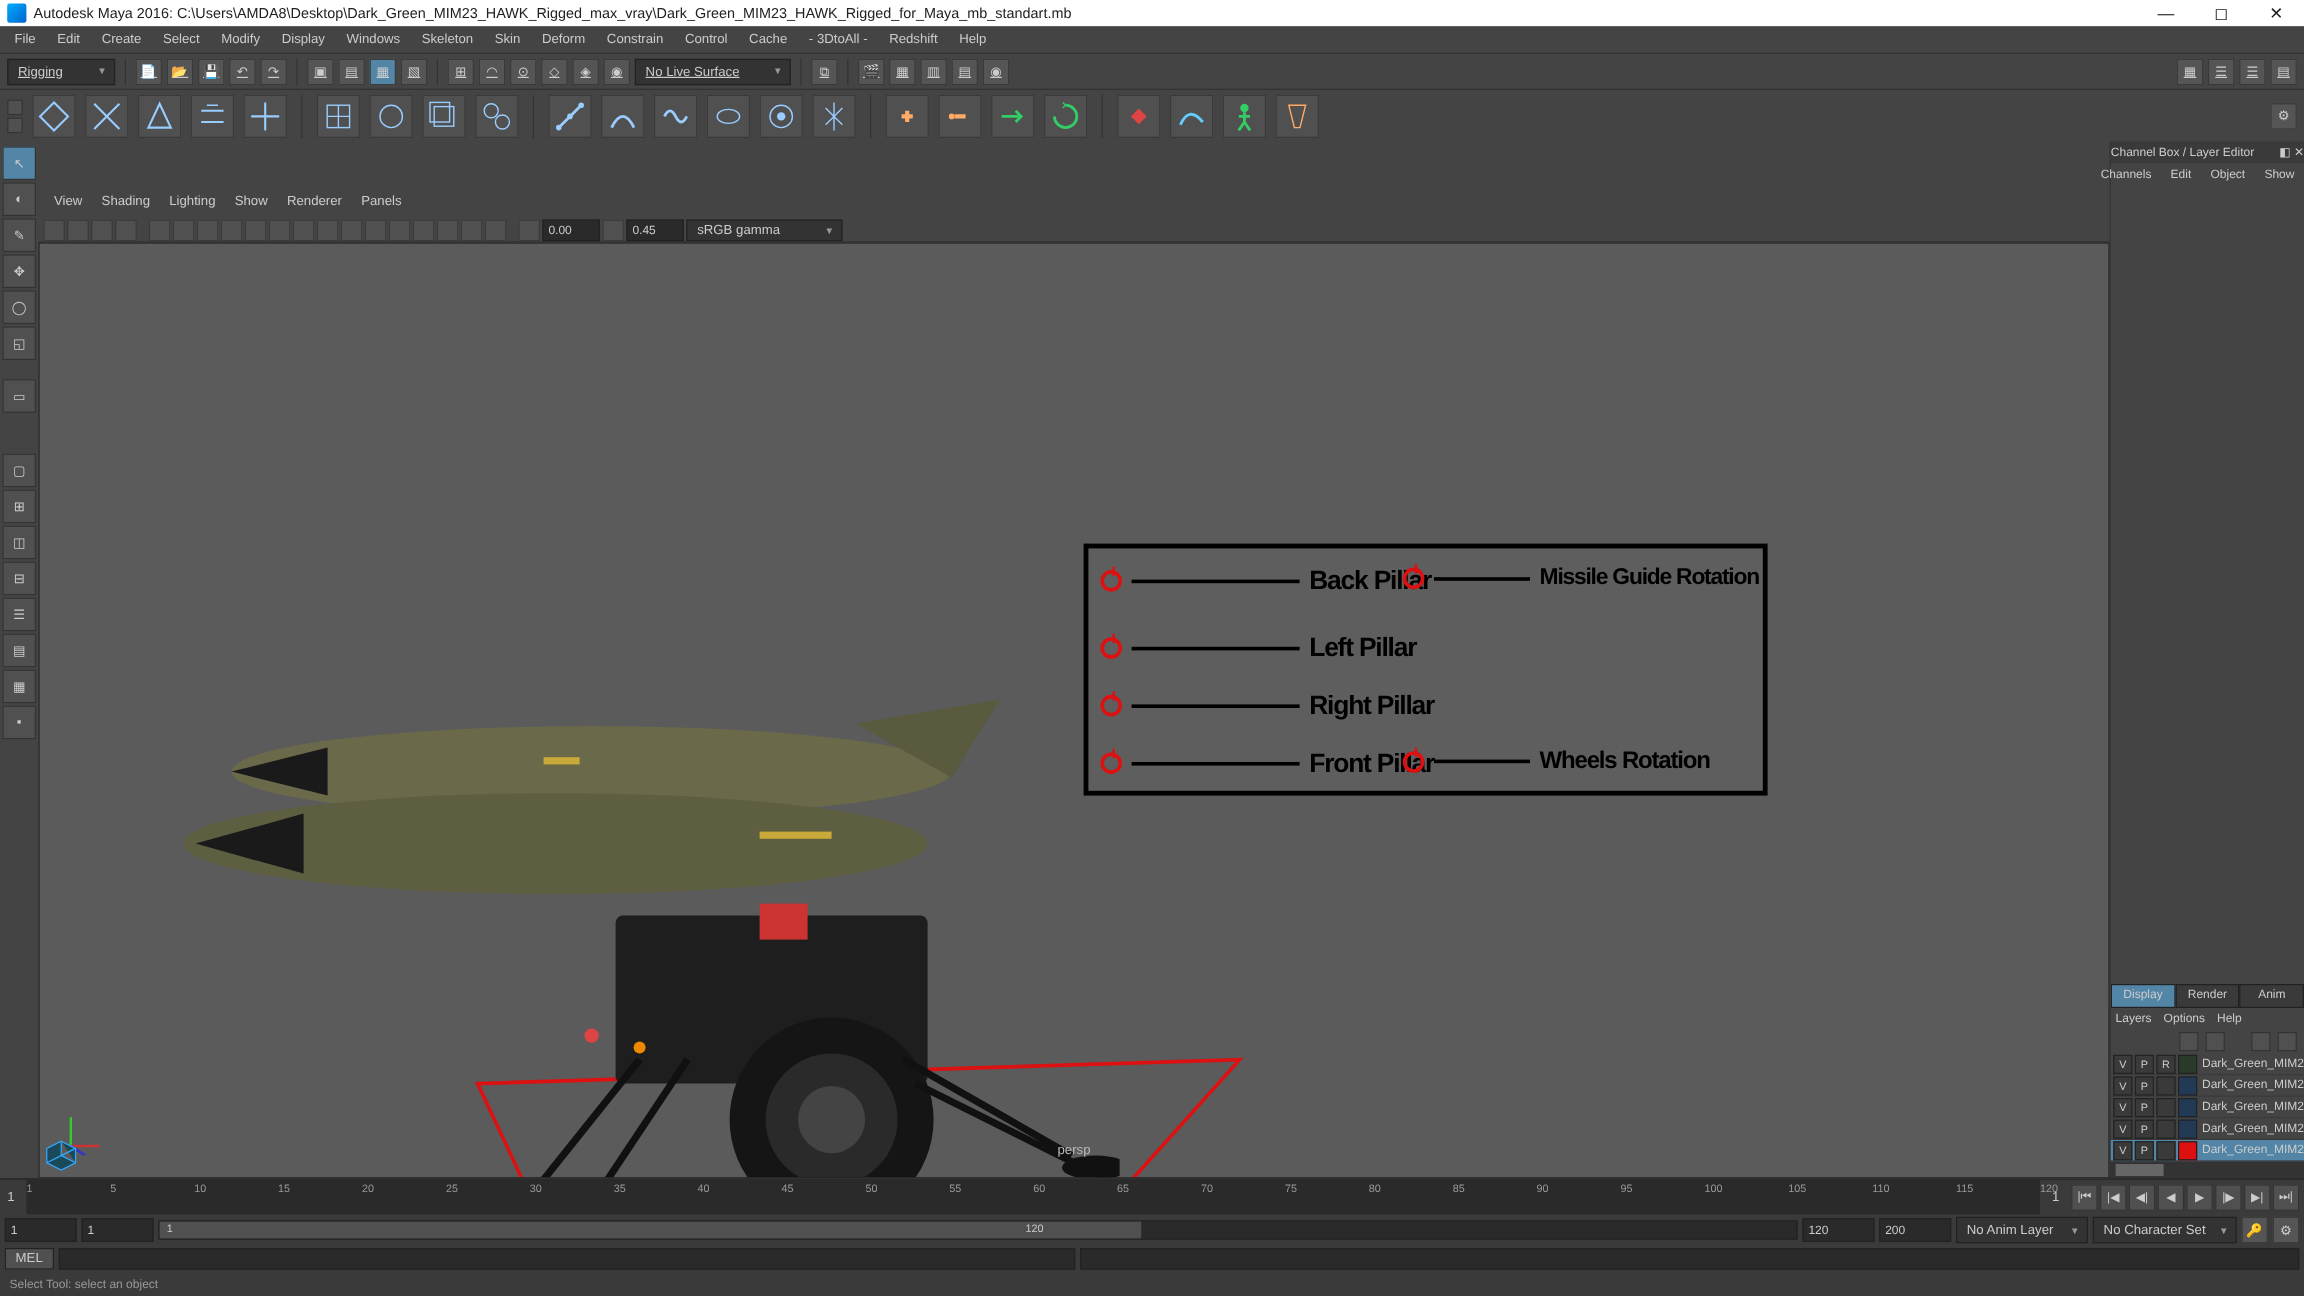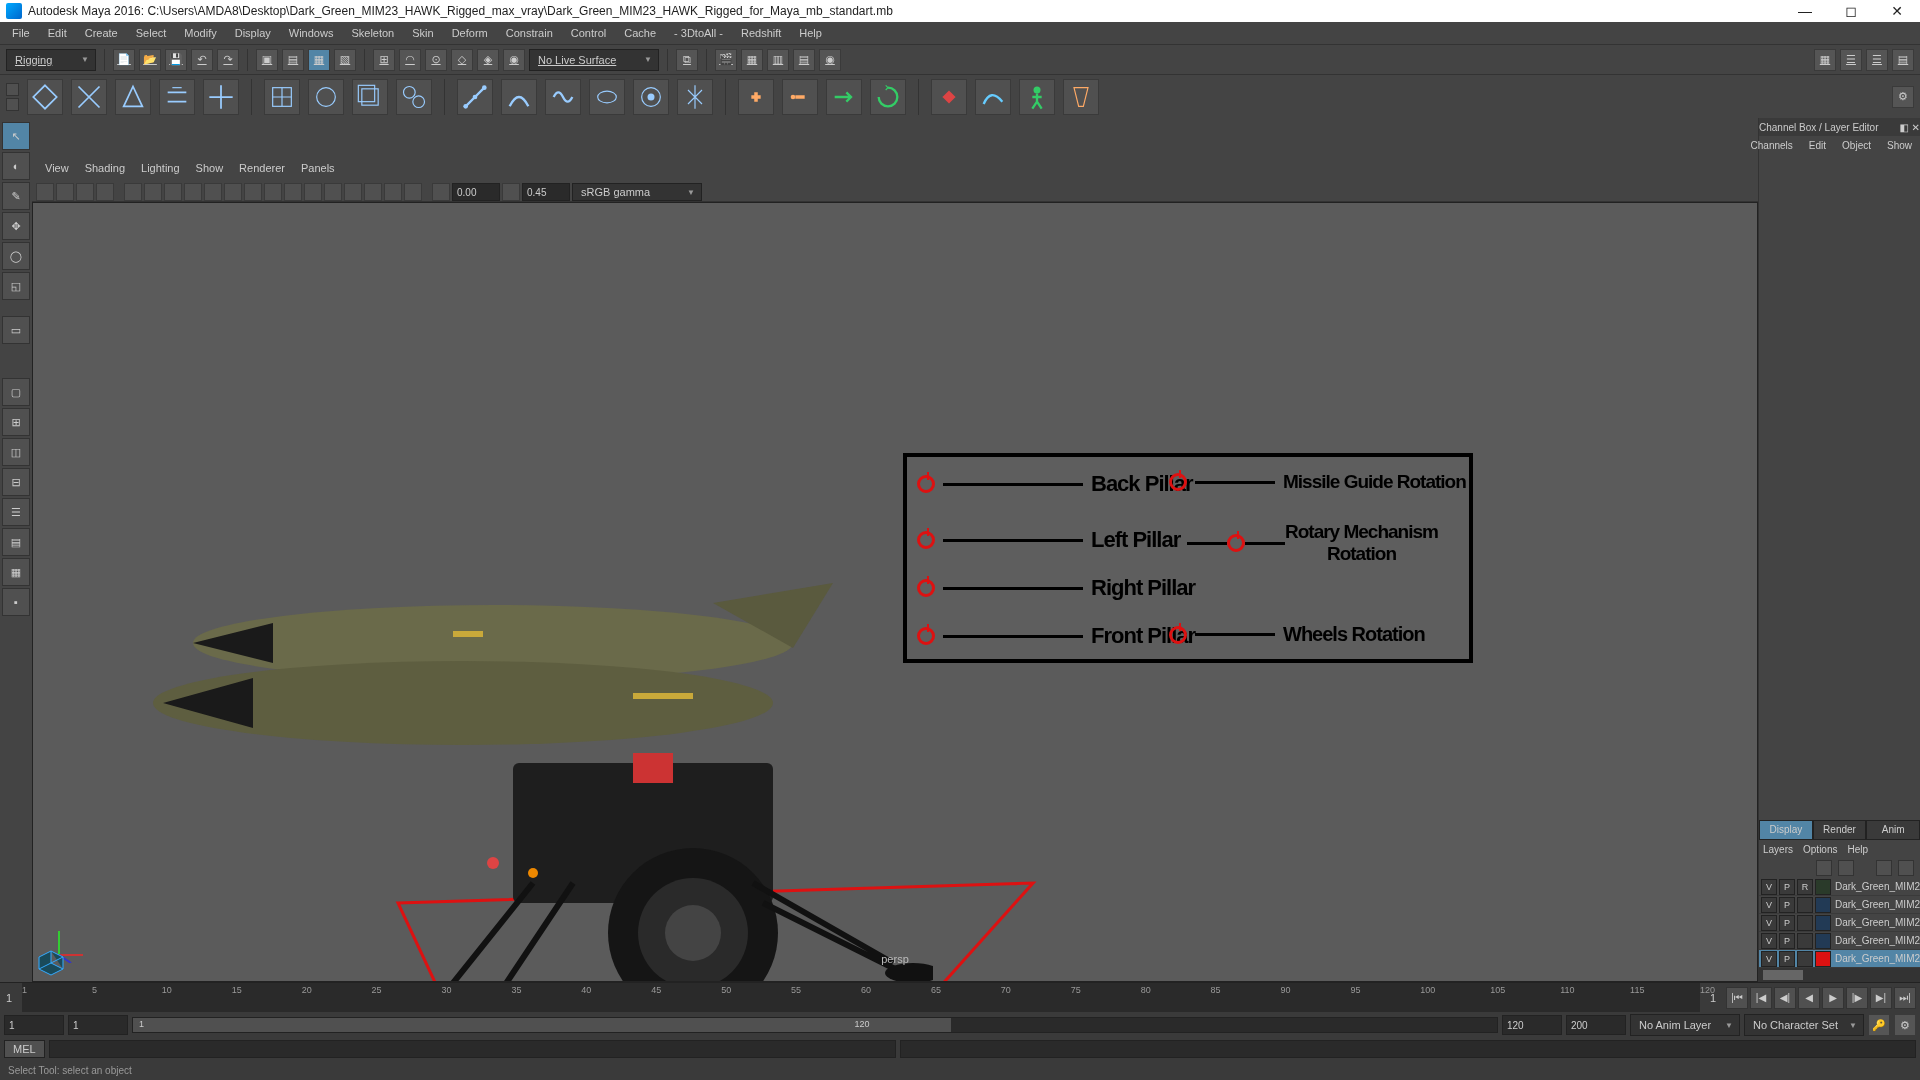--- a/index.html
+++ b/index.html
@@ -381,29 +381,20 @@
         <div class="ovrow" style="top:14px;left:262px">
             <div class="ovknob"></div>
             <div class="ovline" style="width:80px"></div>
             <div class="ovtext" style="font-size:19px">Missile Guide Rotation</div>
           </div>
         <div class="ovrow" style="top:70px">
             <div class="ovknob"></div>
             <div class="ovline"></div>
             <div class="ovtext">Left Pillar</div>
           </div>
-        <div class="ovrow" style="top:64px;left:280px">
-            <div style="width:40px;height:3px;background:#000"></div>
-            <div class="ovknob"></div>
-            <div style="width:40px;height:3px;background:#000"></div>
-            <div style="display:flex;flex-direction:column;align-items:center">
-              <div class="ovtext" style="font-size:19px">Rotary Mechanism</div>
-              <div class="ovtext" style="font-size:19px">Rotation</div>
-            </div>
-          </div>
         <div class="ovrow" style="top:118px">
             <div class="ovknob"></div>
             <div class="ovline"></div>
             <div class="ovtext">Right Pillar</div>
           </div>
         <div class="ovrow" style="top:166px">
             <div class="ovknob"></div>
             <div class="ovline"></div>
             <div class="ovtext">Front Pillar</div>
           </div>

